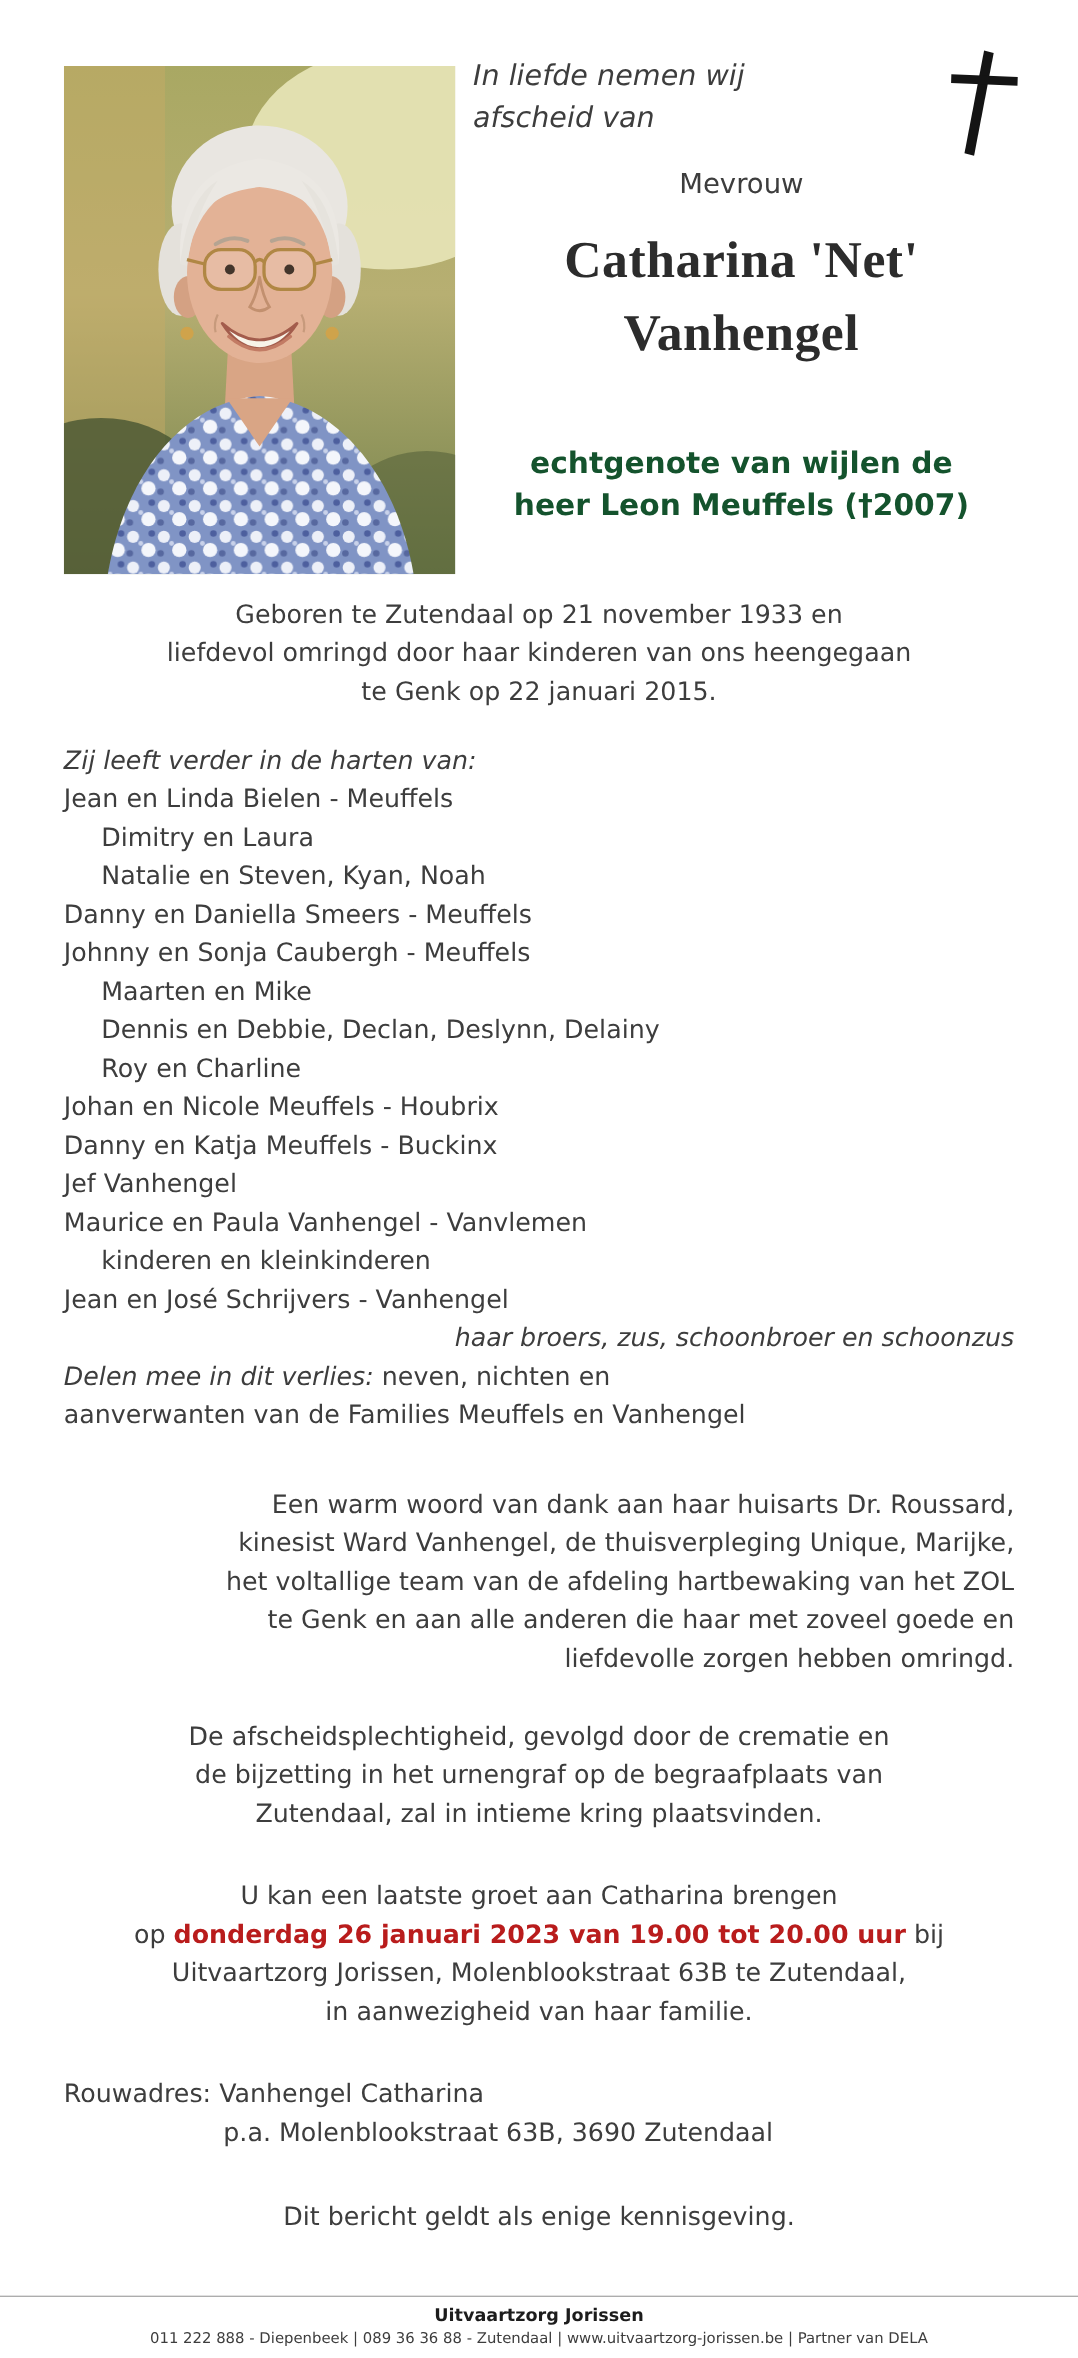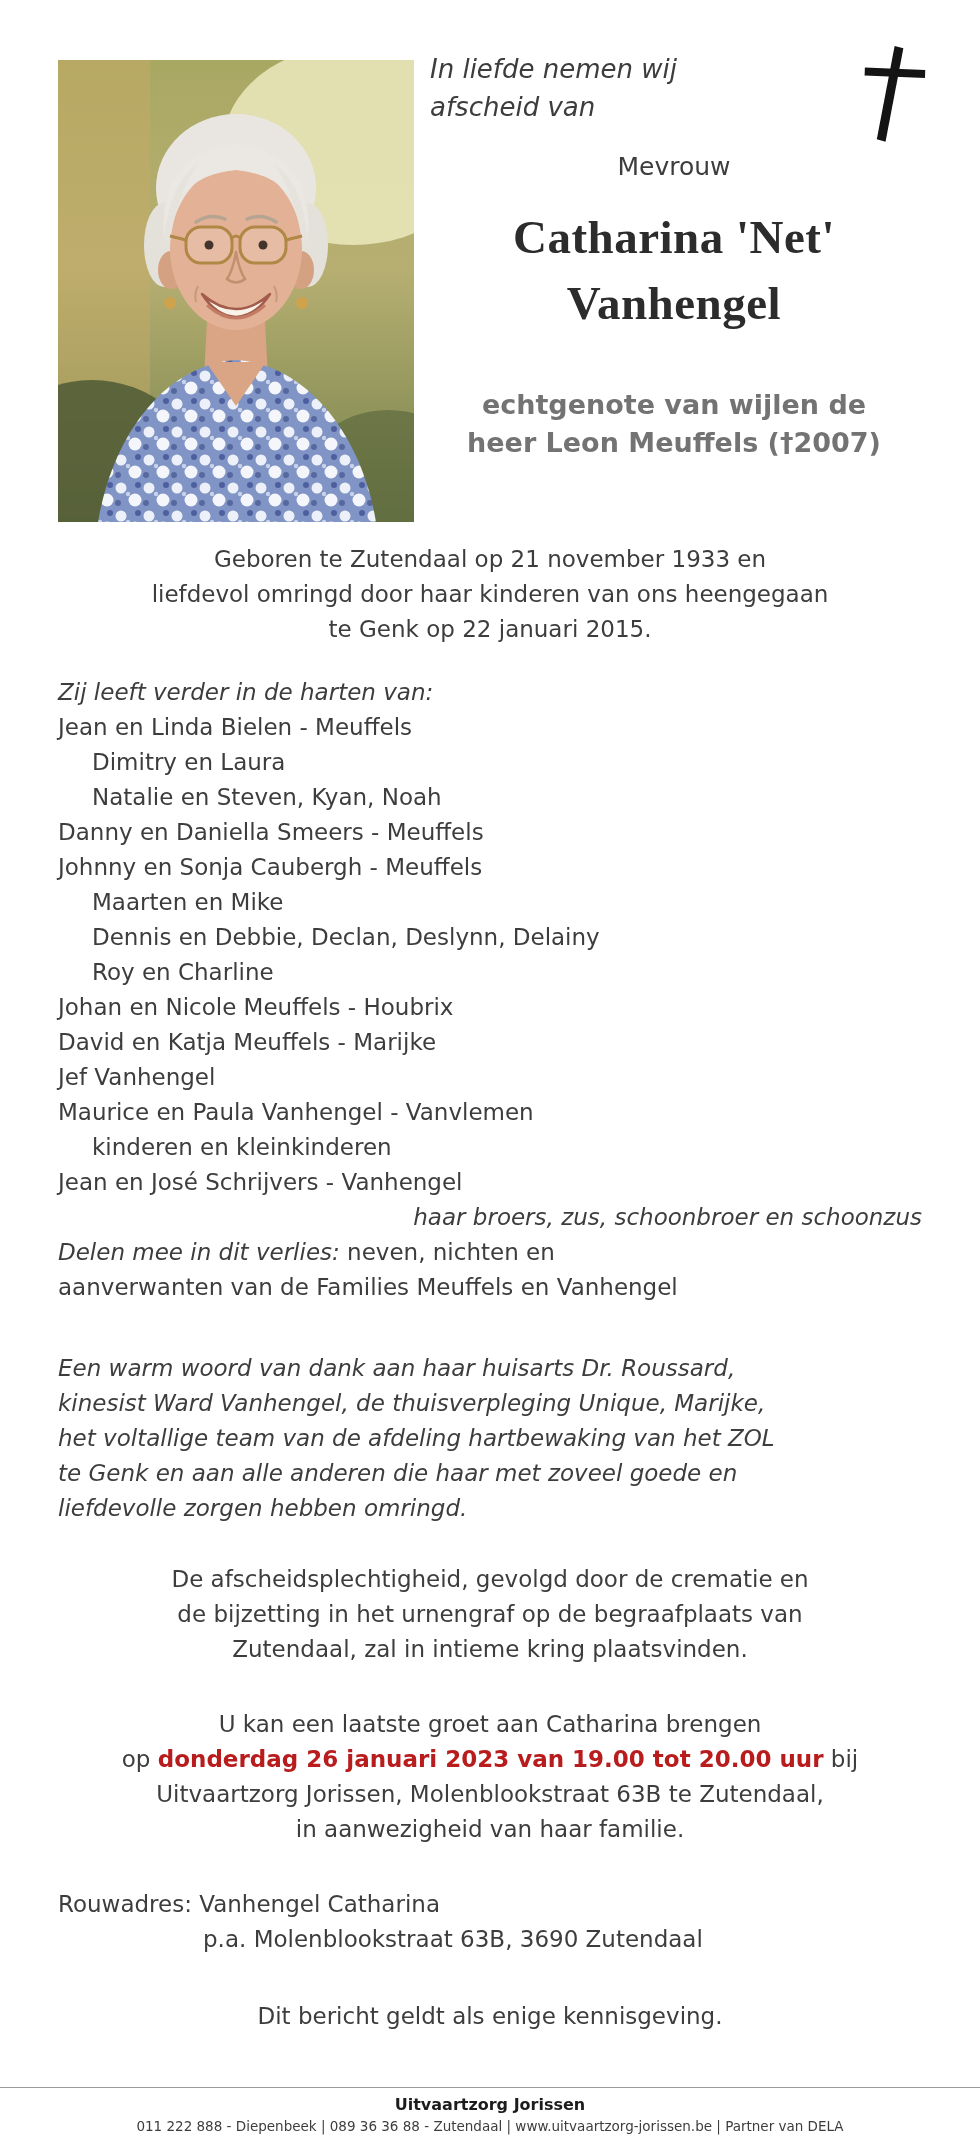--- a/index.html
+++ b/index.html
@@ -24,31 +24,31 @@
     font-style: italic; font-size: 26px; line-height: 38px; color: #3d3d3d;
   }
   .cross-wrap { position: absolute; left: 850px; top: 42px; width: 84px; height: 104px; }
   .title-block { position: absolute; left: 418px; top: 152px; width: 512px; text-align: center; }
   .salutation { font-size: 25px; line-height: 30px; }
   .name {
     font-family: "Liberation Serif", "DejaVu Serif", serif;
     font-weight: 700; font-size: 47px; line-height: 66px;
     color: #2c2c2c; margin-top: 22px; letter-spacing: 0.5px;
   }
-  .subtitle { font-weight: 700; font-size: 27px; line-height: 38px; margin-top: 50px; color: #737373; }
+  .subtitle { font-weight: 700; font-size: 27px; line-height: 38px; margin-top: 67px; color: #14532d; }
 
   .content { padding: 0 58px; }
   .line { line-height: 35px; }
   .right { text-align: right; }
   .italic { font-style: italic; }
   .indent { padding-left: 34px; }
 
   .born { text-align: center; }
   .family { margin-top: 28px; }
-  .thanks { margin-top: 46px; text-align: left; font-style: italic; }
+  .thanks { margin-top: 46px; text-align: right; }
   .ceremony { margin-top: 36px; text-align: center; }
   .greeting { margin-top: 40px; text-align: center; }
   .greeting b { color: #b91c1c; }
   .rouwadres { margin-top: 40px; }
   .rouwadres .line2 { padding-left: 145px; }
   .closing { margin-top: 42px; text-align: center; }
 
   .footer { position: absolute; left: 0; right: 0; bottom: 0; border-radius: 24px; }
   .footer-rule { border-top: 1px solid #9a9a9a; height: 0; }
   .footer-company {
@@ -161,21 +161,21 @@
       <div class="line italic">Zij leeft verder in de harten van:</div>
       <div class="line">Jean en Linda Bielen - Meuffels</div>
       <div class="line indent">Dimitry en Laura</div>
       <div class="line indent">Natalie en Steven, Kyan, Noah</div>
       <div class="line">Danny en Daniella Smeers - Meuffels</div>
       <div class="line">Johnny en Sonja Caubergh - Meuffels</div>
       <div class="line indent">Maarten en Mike</div>
       <div class="line indent">Dennis en Debbie, Declan, Deslynn, Delainy</div>
       <div class="line indent">Roy en Charline</div>
       <div class="line">Johan en Nicole Meuffels - Houbrix</div>
-      <div class="line">David en Katja Meuffels - Marijke</div>
+      <div class="line">Danny en Katja Meuffels - Buckinx</div>
       <div class="line">Jef Vanhengel</div>
       <div class="line">Maurice en Paula Vanhengel - Vanvlemen</div>
       <div class="line indent">kinderen en kleinkinderen</div>
       <div class="line">Jean en José Schrijvers - Vanhengel</div>
       <div class="line right italic">haar broers, zus, schoonbroer en schoonzus</div>
       <div class="line"><span class="italic">Delen mee in dit verlies:</span><span> neven, nichten en</span></div>
       <div class="line">aanverwanten van de Families Meuffels en Vanhengel</div>
     </div>
 
     <div class="thanks">

